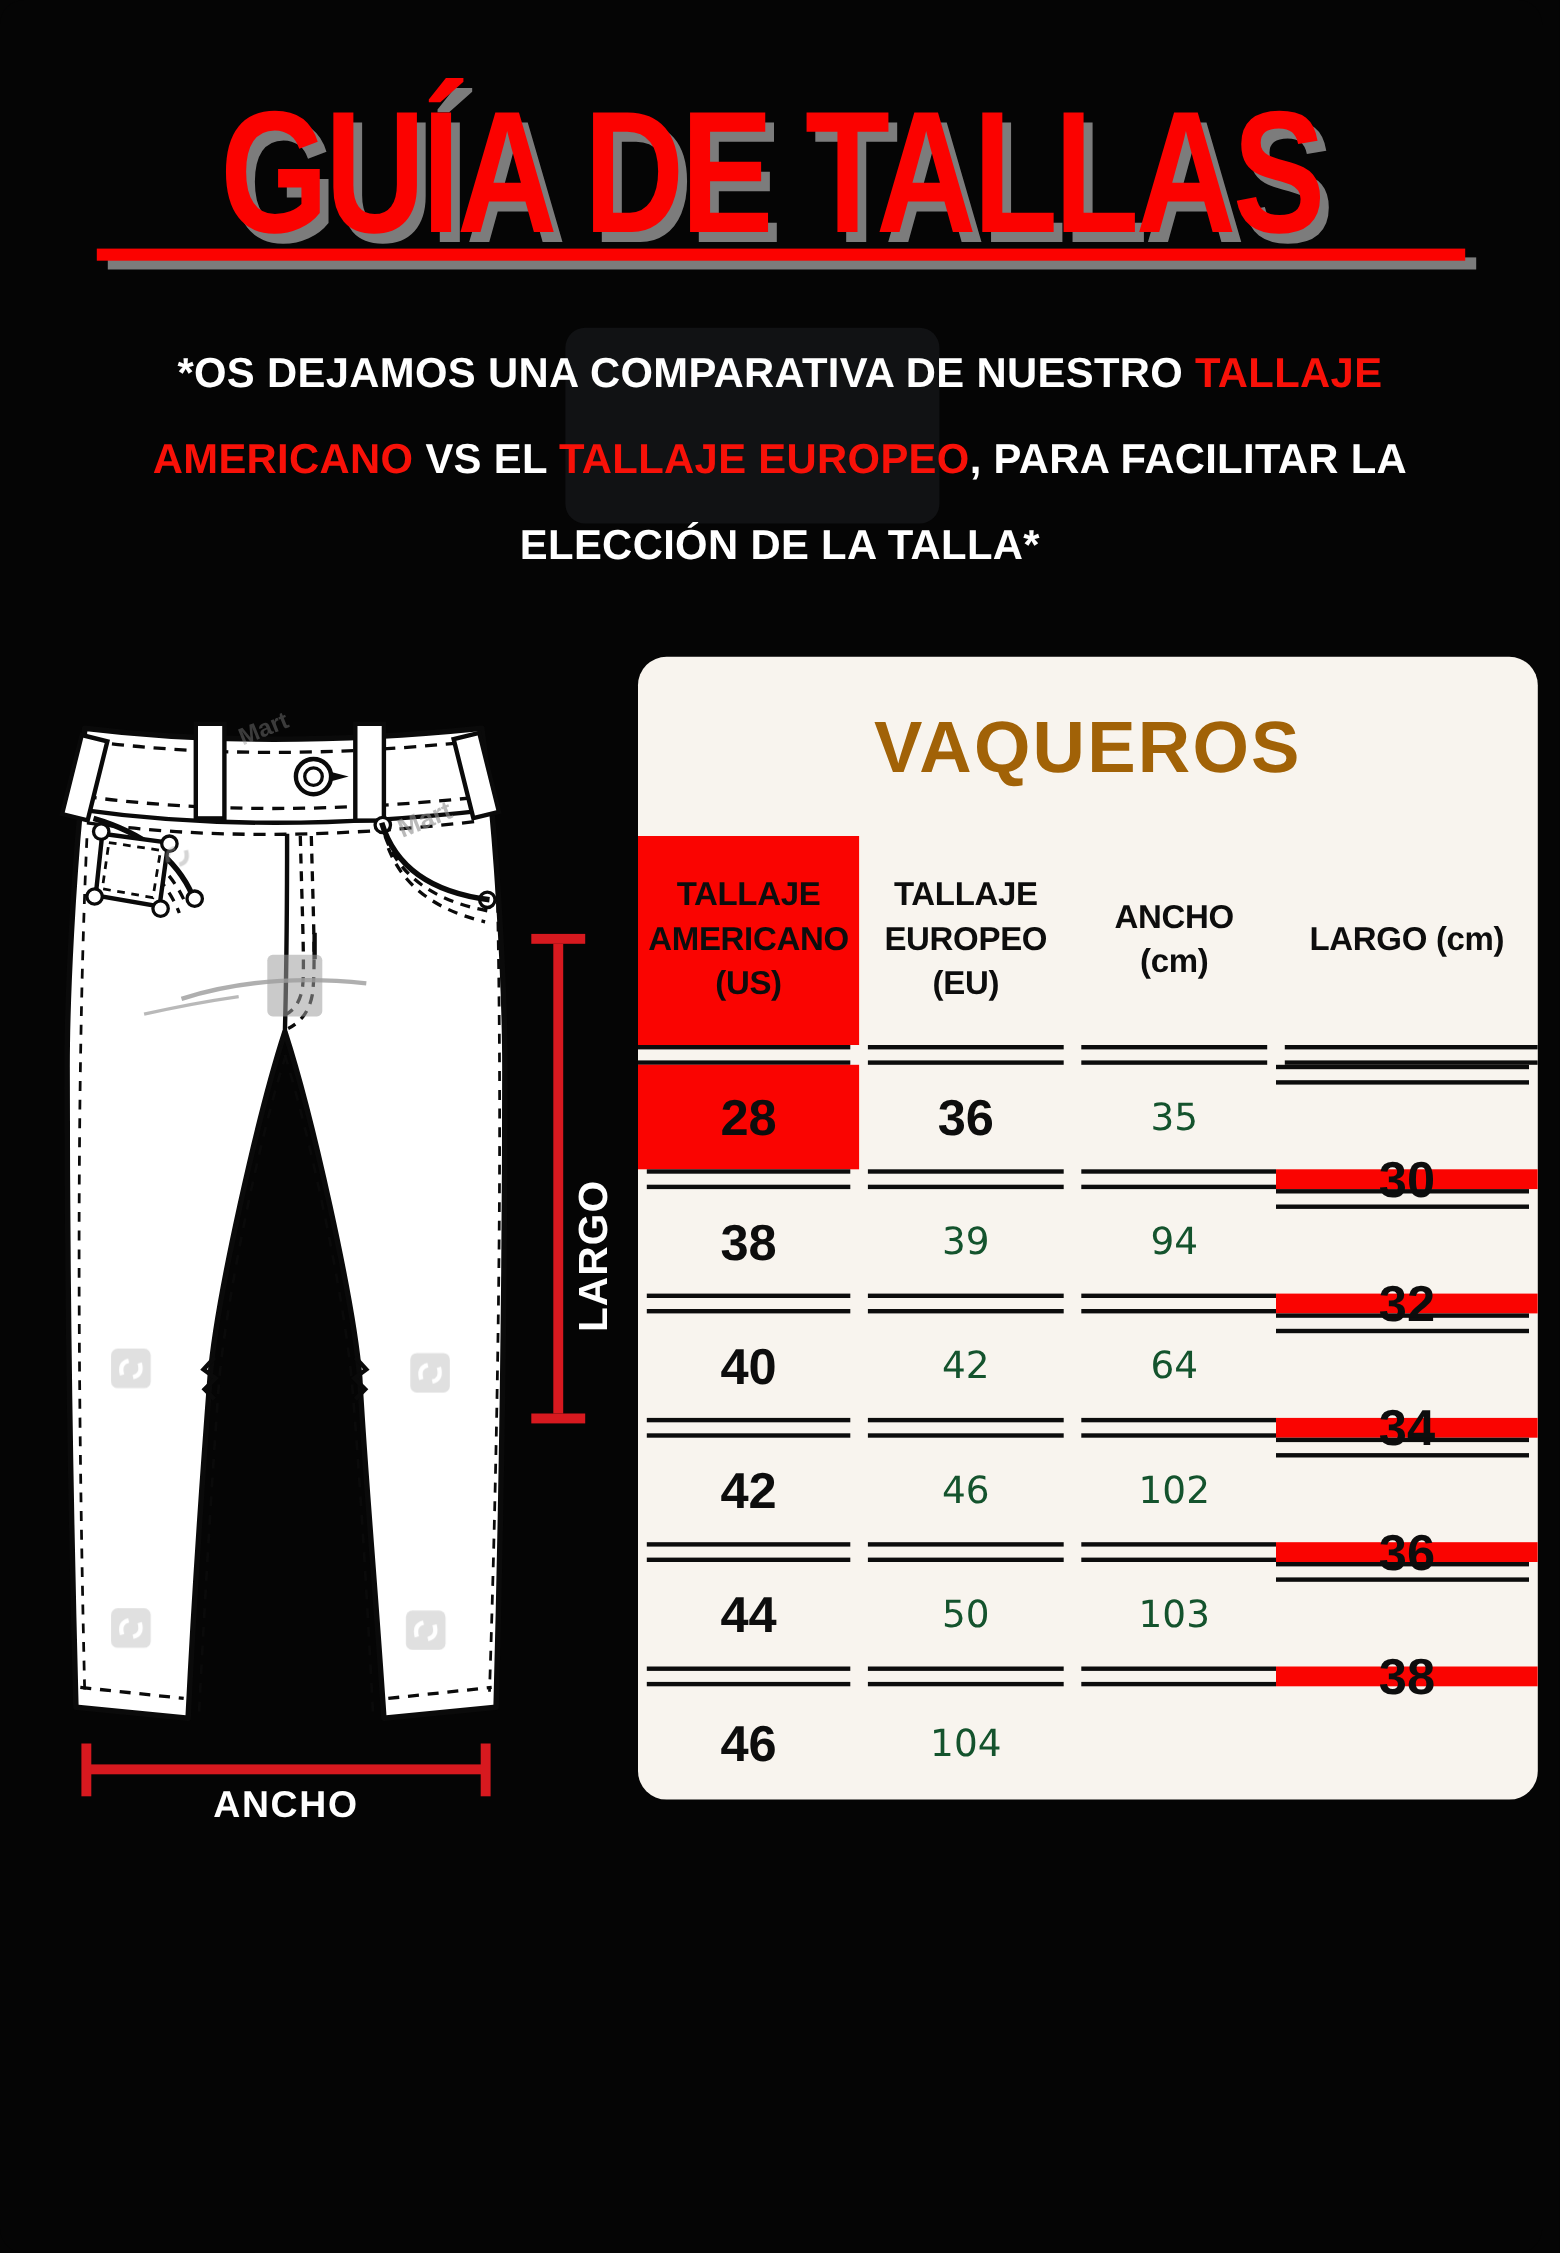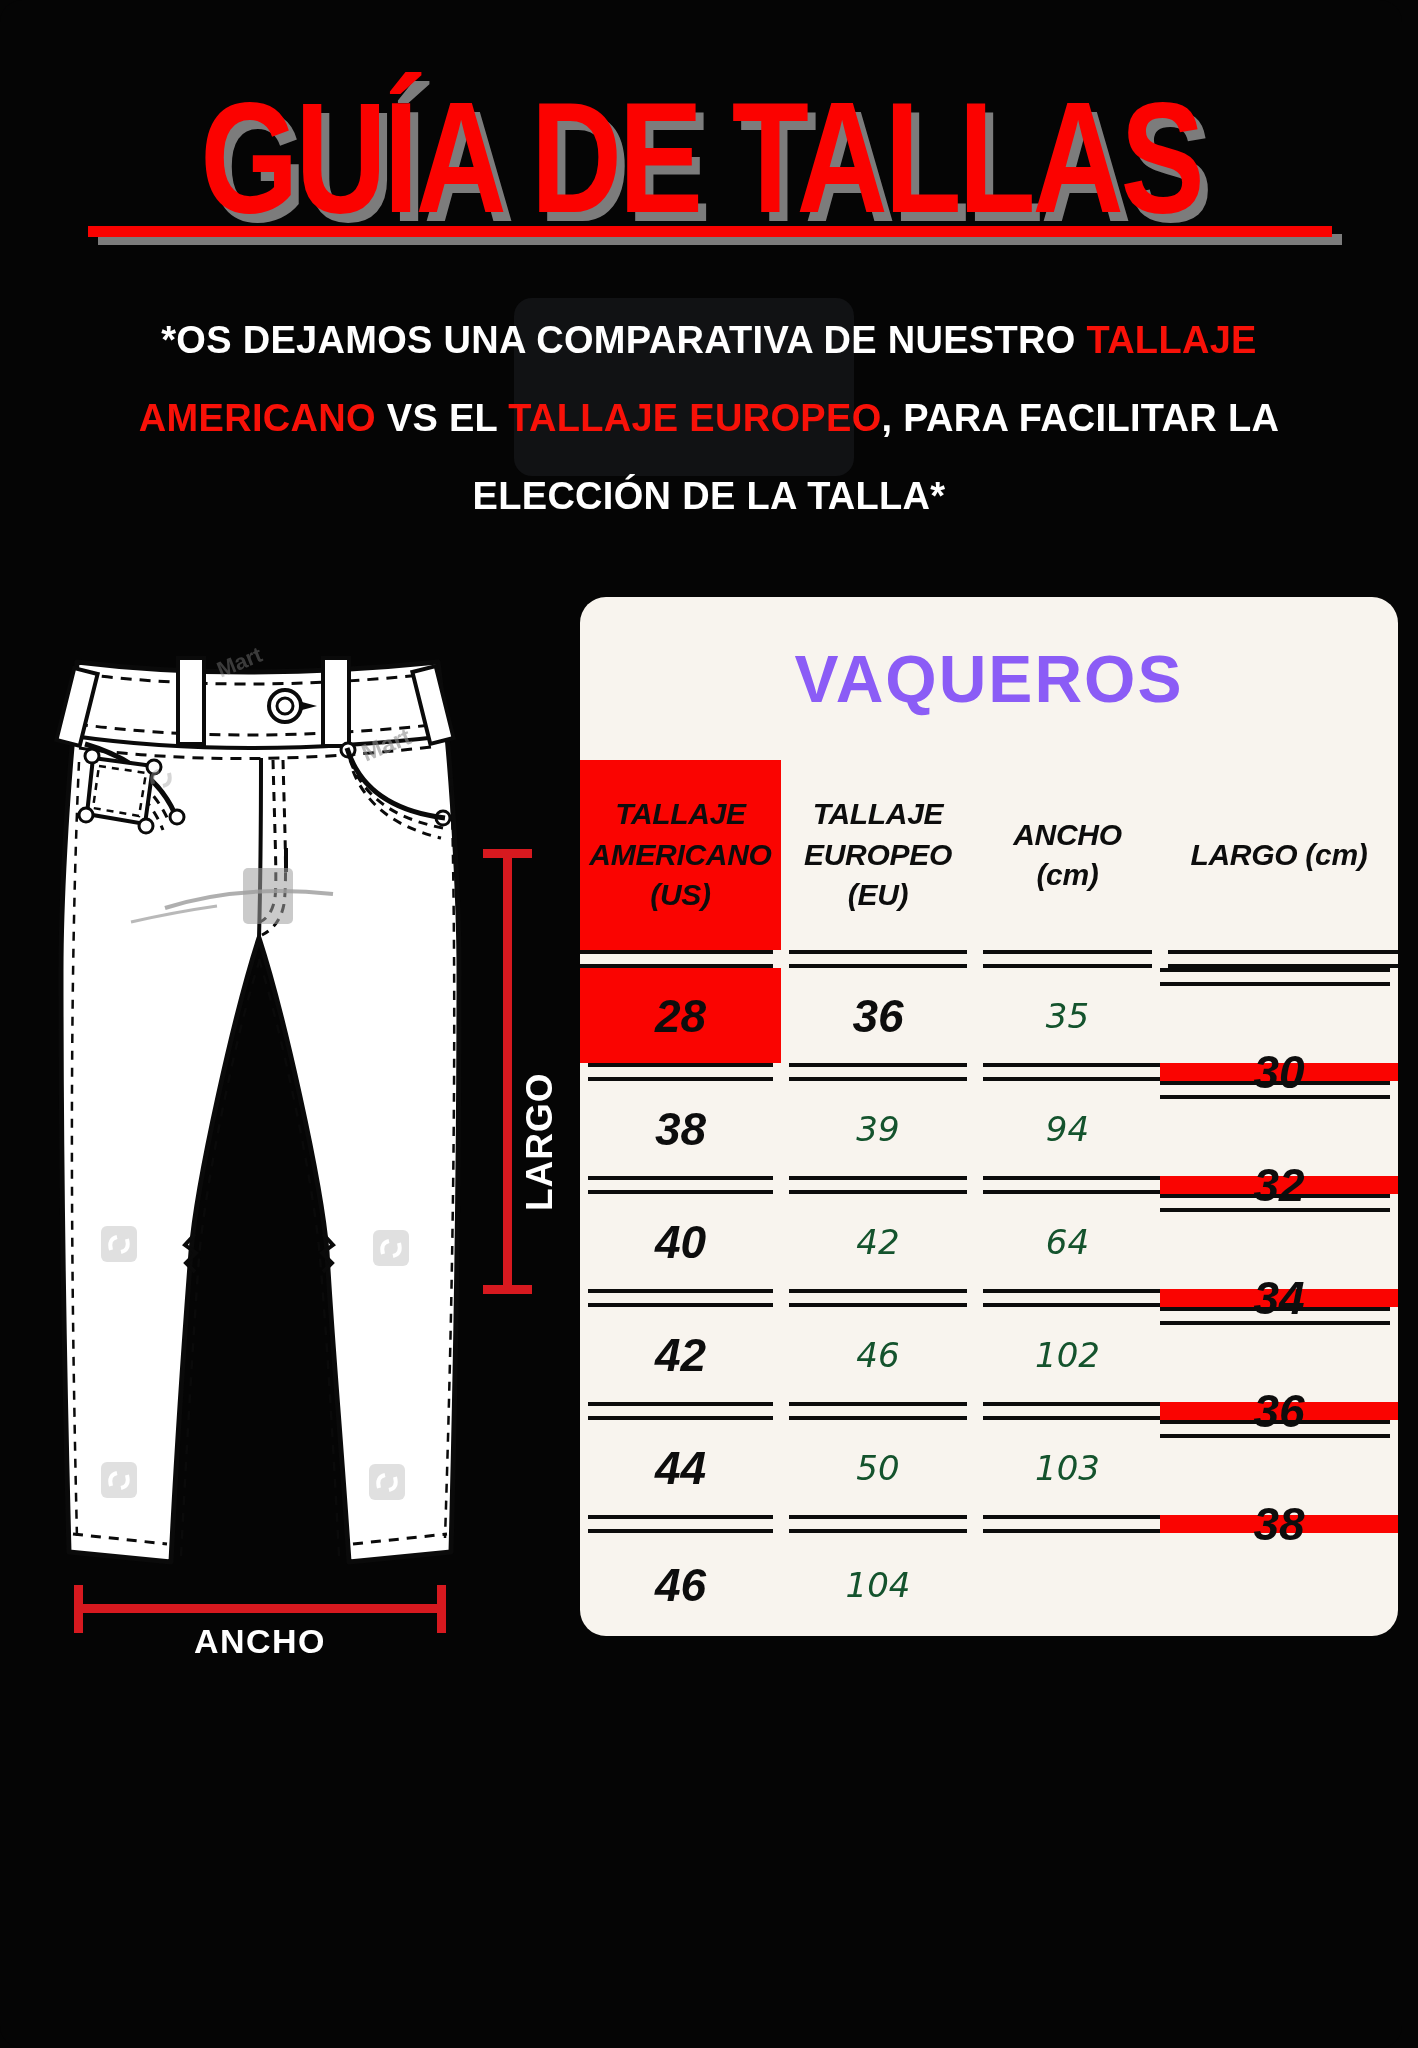--- a/index.html
+++ b/index.html
@@ -40,27 +40,26 @@
     position:absolute;left:78px;top:1622px;width:364px;
     text-align:center;font-size:34px;font-weight:bold;color:#fff;letter-spacing:1.5px;
   }
   
   .panel{
     position:absolute;left:580px;top:597px;width:818px;height:1039px;
     background:#f8f4ee;border-radius:26px;overflow:hidden;
   }
   .panel-title{
     height:163px;display:flex;align-items:center;justify-content:center;
-    font-size:66px;font-weight:bold;color:#8b5cf6;letter-spacing:2px;margin:0;
+    font-size:66px;font-weight:bold;color:#a16207;letter-spacing:2px;margin:0;
   }
   .grid{
     display:grid;width:818px;
     grid-template-columns:201px 194px 185px 238px;
     grid-template-rows:190px 18px 95px 18px 95px 18px 95px 18px 95px 18px 95px 18px 103px;
-    font-style:italic;
   }
   .cell{display:flex;align-items:center;justify-content:center;text-align:center;}
   .hcell{
     font-weight:bold;font-size:30px;line-height:1.35;color:#0d0d0d;
     white-space:pre-line;letter-spacing:-.3px;
   }
   .red{background:#fa0401;}
   .sep{
     height:18px;box-sizing:border-box;
     border-top:4px solid #0c0c0c;border-bottom:4px solid #0c0c0c;

